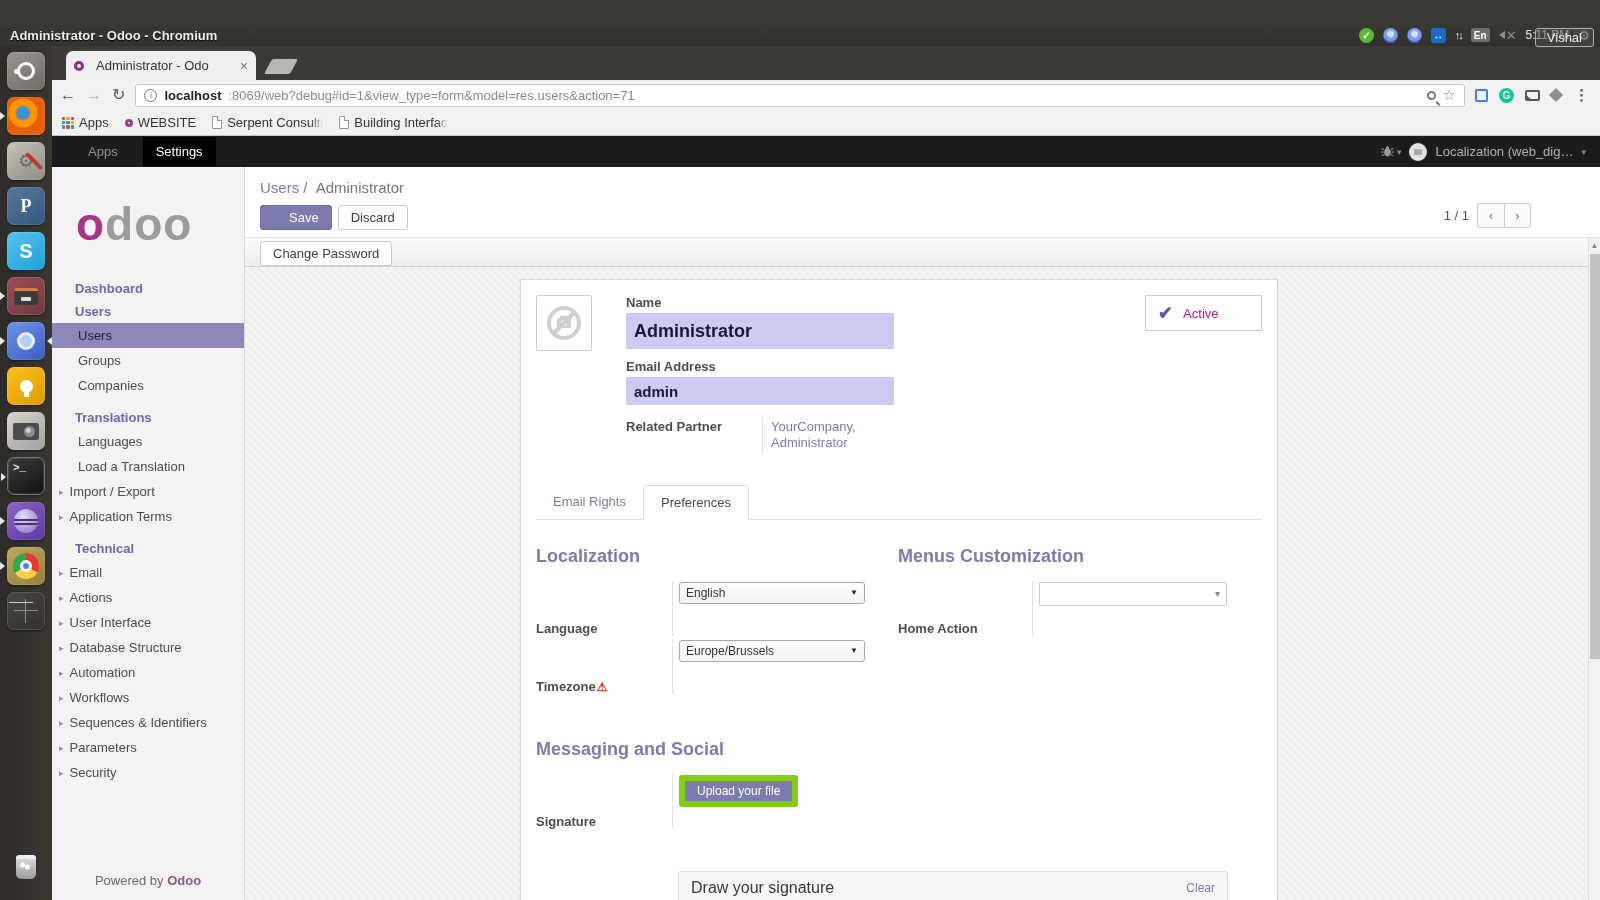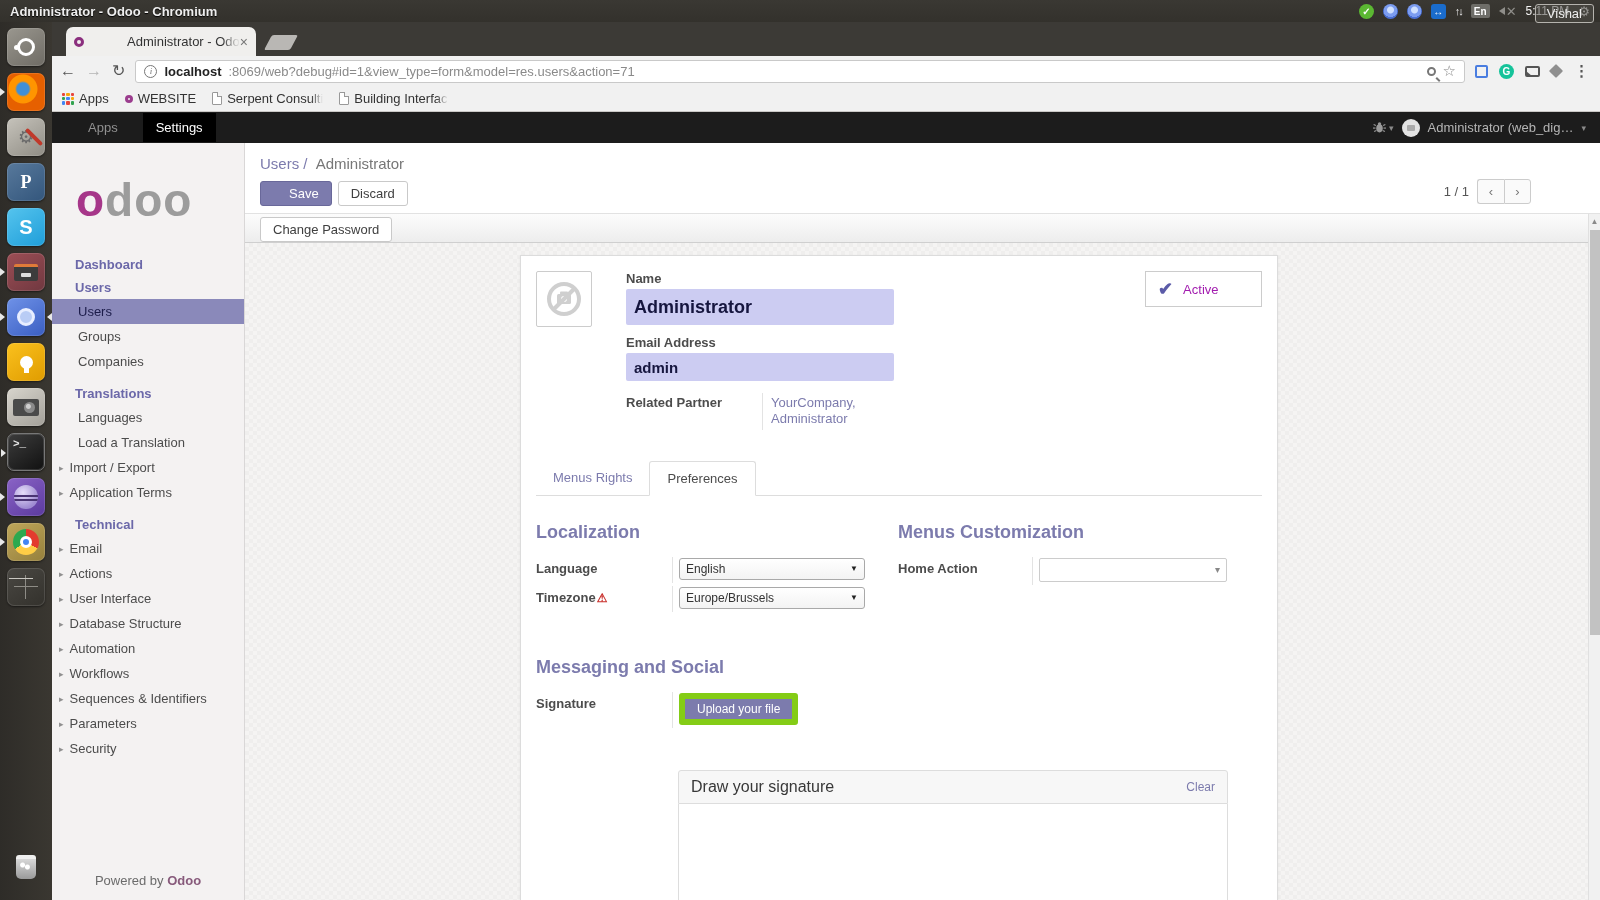--- a/index.html
+++ b/index.html
@@ -1,21 +1,21 @@
 <!DOCTYPE html>
 <html><head>
 <meta charset="utf-8">
 <style>
 *{box-sizing:border-box;margin:0;padding:0;}
 html,body{width:1600px;height:900px;overflow:hidden;}
 body{font-family:"Liberation Sans",sans-serif;font-size:13px;color:#4c4c4c;background:#000;}
 .screen{width:1600px;height:900px;display:flex;flex-direction:column;overflow:hidden;background:#3c3a36;}
 
 
-.titlebar{height:22px;background:linear-gradient(#3a3833,#33312c);display:flex;align-items:center;padding:0 10px;flex:0 0 auto;}
+.titlebar{height:22px;background:linear-gradient(#3a3833,#33312c);display:flex;align-items:center;padding:0 10px;flex:0 0 auto;margin-top:24px;}
 .win-title{color:#eee;font-weight:bold;font-size:13px;text-shadow:0 1px 1px #000;}
 .tray{margin-left:auto;display:flex;align-items:center;gap:9px;}
 .tray-ic{width:15px;height:15px;border-radius:3px;display:flex;align-items:center;justify-content:center;font-size:10px;color:#fff;}
 .ti-skype{background:#5bb832;border-radius:50%;font-weight:bold;}
 .ti-chromium{background:radial-gradient(circle at 50% 40%,#cfe0ff 0 3px,#7b9cf0 4px 7px,#4a6fd4 7px);border-radius:50%;}
 .ti-teamviewer{background:#1a6ccc;font-weight:bold;}
 .ti-net{color:#eee;font-weight:bold;letter-spacing:-2px;font-size:11px;width:auto;}
 .ti-kb{background:#6e6d68;color:#fff;border-radius:2px;padding:0 3px;font-size:10px;font-weight:bold;width:auto;height:14px;display:flex;align-items:center;}
 .ti-vol{color:#8f8e8a;width:auto;display:flex;align-items:center;gap:1px;}
 .vol-tri{width:0;height:0;border-top:4px solid transparent;border-bottom:4px solid transparent;border-right:6px solid #8f8e8a;display:inline-block;}
@@ -60,21 +60,21 @@
 .li-ws i{width:24px;height:24px;position:relative;}
 .li-ws i::before{content:"";position:absolute;left:11px;top:0;width:1px;height:24px;background:#8e8c86;}
 .li-ws i::after{content:"";position:absolute;left:0;top:11px;width:24px;height:1px;background:#8e8c86;box-shadow:-5px -8px 0 0 #c9c7c1;}
 .li-trash{margin-top:auto;margin-bottom:14px;background:transparent;box-shadow:none;}
 .li-trash i{width:20px;height:24px;background:linear-gradient(#d8d8d8,#9a9a9a);border-radius:3px 3px 5px 5px;border-top:4px solid #efefef;position:relative;}
 .li-trash i::after{content:"";position:absolute;left:3px;top:3px;width:12px;height:10px;background:radial-gradient(circle at 30% 30%,#fff 0 2px,transparent 3px),radial-gradient(circle at 70% 50%,#fff 0 2px,transparent 3px);}
 
 
 .browser{flex:1;display:flex;flex-direction:column;min-width:0;}
 .tabstrip{height:34px;background:#3c3a36;display:flex;align-items:flex-end;padding-left:14px;position:relative;flex:0 0 auto;}
-.tab{width:190px;height:29px;background:#f0efed;border-radius:7px 7px 0 0;display:flex;align-items:center;padding:0 8px;gap:0;position:relative;text-align:right;}
+.tab{width:190px;height:29px;background:#f0efed;border-radius:7px 7px 0 0;display:flex;align-items:center;padding:0 8px;gap:12px;position:relative;}
 .tab-fav{width:10px;height:10px;border:3px solid #8b2f7e;border-radius:50%;flex:0 0 auto;}
 .tab-title{font-size:13px;color:#333;white-space:nowrap;overflow:hidden;position:relative;flex:1;}
 .tab-title::after{content:"";position:absolute;right:0;top:0;bottom:0;width:18px;background:linear-gradient(90deg,rgba(240,239,237,0),#f0efed);}
 .tab-close{color:#777;font-size:14px;line-height:1;cursor:default;}
 .newtab{width:26px;height:15px;background:#b9b7b4;transform:skewX(-28deg);margin:0 0 6px 12px;border-radius:2px;}
 .profile-badge{position:absolute;right:6px;top:-18px;padding:1px 11px;border:1px solid #b5b3ae;border-radius:3px;color:#eee;font-size:13px;background:rgba(80,78,72,.55);}
 
 .toolbar{height:30px;background:#f1f1f1;display:flex;align-items:center;padding:0 8px;gap:10px;flex:0 0 auto;}
 .nav-ic{font-size:16px;color:#555;line-height:1;}
 .nav-ic.dis{color:#b5b5b5;}
@@ -170,21 +170,21 @@
 .chk{color:#5b5ba8;font-size:18px;font-weight:bold;}
 .active-lbl{color:#a21caf;font-size:13px;}
 
 .tabs-row{margin-top:30px;border-bottom:1px solid #ddd;display:flex;padding-left:0;}
 .tab-item{font-size:13px;color:#7c7bad;padding:9px 17px;position:relative;top:1px;}
 .tab-item.active{color:#4c4c4c;background:#fff;border:1px solid #ddd;border-bottom:1px solid #fff;border-radius:3px 3px 0 0;}
 
 .group-grid{display:grid;grid-template-columns:362px 1fr;margin-top:26px;}
 .g-title{color:#7c7bad;font-size:18px;font-weight:bold;margin-bottom:14px;}
 .frow{display:flex;margin-bottom:3px;}
-.flabel{width:136px;font-weight:bold;color:#4c4c4c;font-size:13px;padding-top:4px;}
+.flabel{width:136px;font-weight:bold;color:#4c4c4c;font-size:13px;padding-top:4px;margin-top:36px;}
 .flabel.narrow{width:134px;}
 .fval{border-left:1px solid #e3e3e3;padding:1px 0 3px 6px;}
 .o-select{width:186px;height:22px;border:1px solid #a9a9a9;border-radius:3px;background:linear-gradient(#fff,#f3f3f3);display:flex;align-items:center;padding:0 6px;font-size:12px;color:#333;}
 .sel-arrow{margin-left:auto;font-size:8px;color:#222;}
 .o-combo{width:188px;height:24px;border:1px solid #ccc;border-radius:2px;background:#fff;display:flex;align-items:center;padding:0 6px;font-size:12px;color:#333;}
 .combo-arrow{margin-left:auto;font-size:10px;color:#888;}
 .warn{color:#c9302c;font-size:12px;margin-left:1px;}
 
 .msg-h{margin-top:42px;}
 .sig-row{margin-top:2px;}
@@ -335,21 +335,21 @@
                   <rect x="1" y="4" width="3" height="1.4" transform="rotate(25 2 4)"></rect>
                   <rect x="12" y="4" width="3" height="1.4" transform="rotate(-25 14 4)"></rect>
                   <rect x="1" y="12" width="3" height="1.4" transform="rotate(-25 2 12)"></rect>
                   <rect x="12" y="12" width="3" height="1.4" transform="rotate(25 14 12)"></rect>
                 </svg>
               <span class="caret">▾</span>
             </span>
             <span class="o-avatar">
                 <i></i>
               </span>
-            <span class="o-user">Administrator (web_dig…</span>
+            <span class="o-user">Localization (web_dig…</span>
             <span class="caret">▾</span>
           </div>
         </div>
 
         <div class="o-body">
 
           <div class="o-sidebar">
             <div class="o-logo"><span class="logo-o">o</span><span class="logo-rest">doo</span></div>
             <div class="o-menu">
               <div class="o-m-header">Dashboard</div>
@@ -458,21 +458,21 @@
                       <a href="#" class="rp-value">YourCompany, Administrator</a>
                     </div>
                   </div>
                   <div class="active-box">
                     <span class="chk">✔</span>
                     <span class="active-lbl">Active</span>
                   </div>
                 </div>
 
                 <div class="tabs-row">
-                  <div class="tab-item">Menus Rights</div>
+                  <div class="tab-item">Email Rights</div>
                   <div class="tab-item active">Preferences</div>
                 </div>
 
                 <div class="group-grid">
                   <div class="col">
                     <div class="g-title">Localization</div>
                     <div class="frow">
                       <div class="flabel">Language</div>
                       <div class="fval">
                         <div class="o-select">

